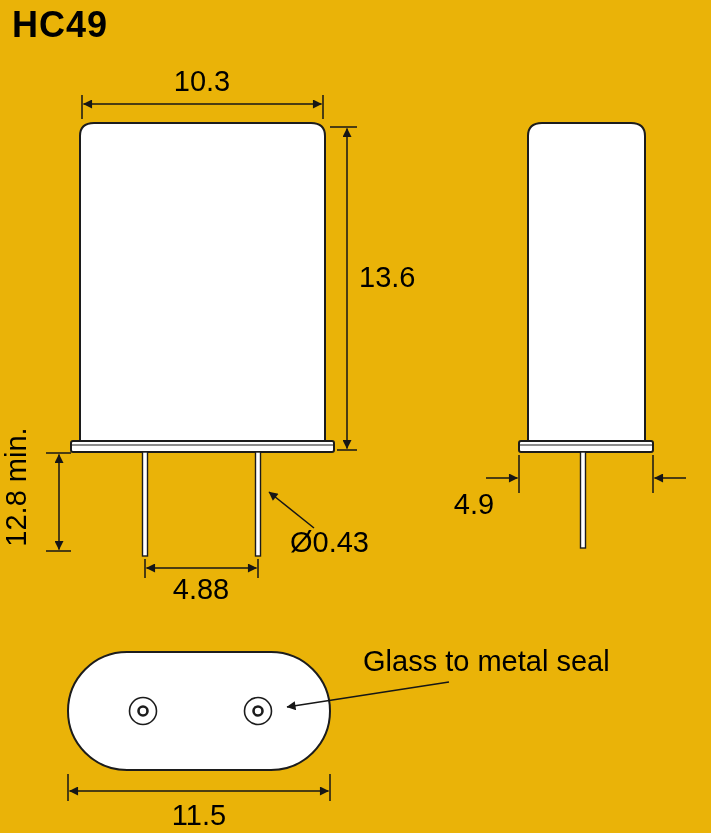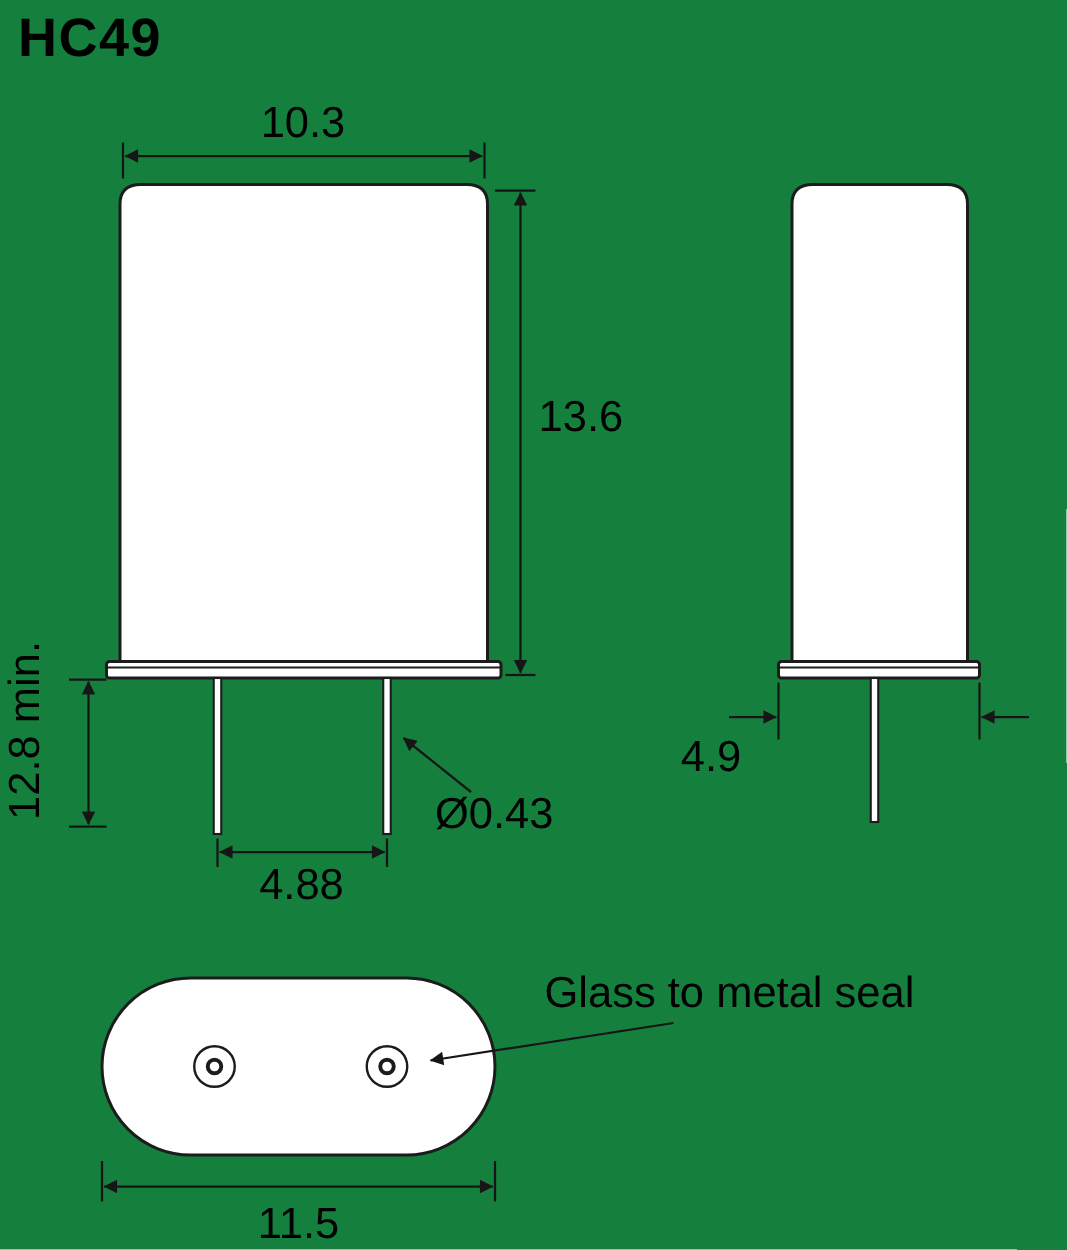--- a/index.html
+++ b/index.html
@@ -4,21 +4,21 @@
 <style>
   html, body {
     margin: 0;
     padding: 0;
     background: #ffffff;
   }
   #stage {
     position: relative;
     width: 711px;
     height: 833px;
-    background: #15803d;
+    background: #eab308;
     overflow: hidden;
   }
   svg { display: block; }
   .outline {
     fill: #ffffff;
     stroke: #1c1c1c;
     stroke-width: 2;
     stroke-linejoin: round;
   }
   .thinline {

